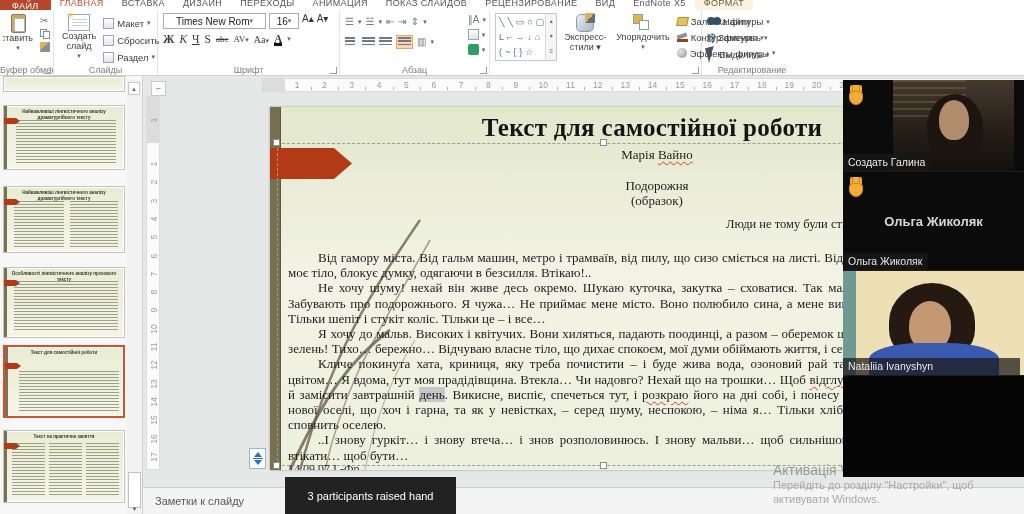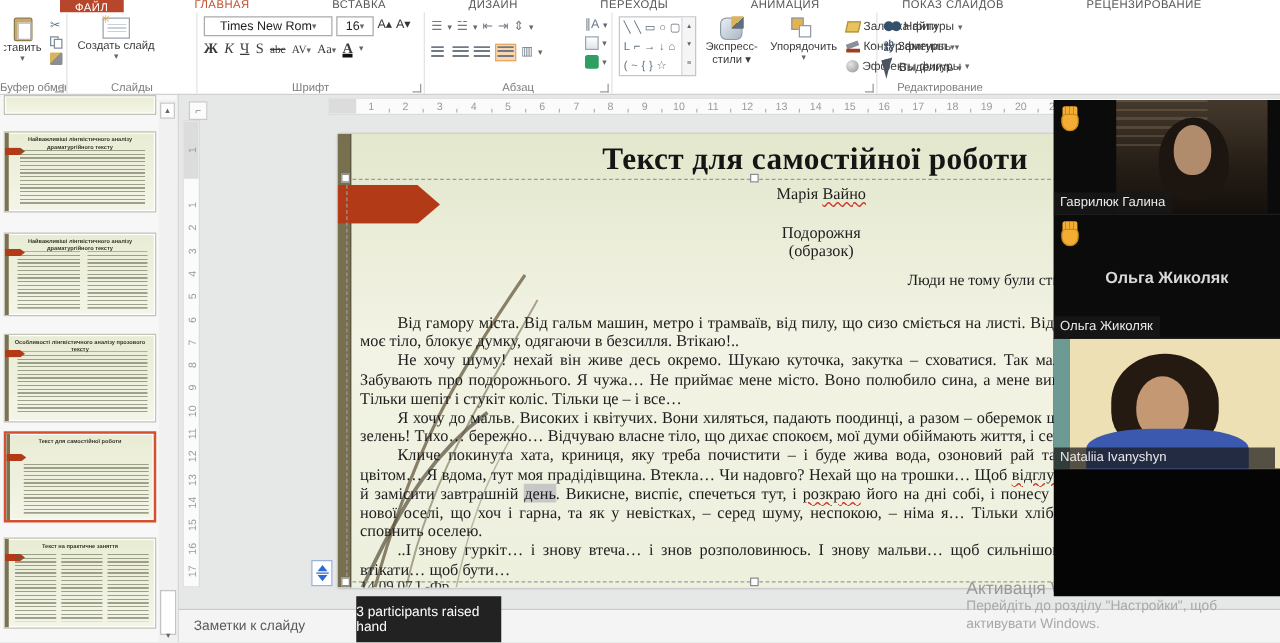--- a/index.html
+++ b/index.html
@@ -2,21 +2,21 @@
 <html><head>
 <meta charset="utf-8">
 <style>
   * { margin:0; padding:0; box-sizing:border-box; }
   html,body { width:1024px; height:514px; overflow:hidden; }
   body { position:relative; font-family:"Liberation Sans",sans-serif; background:#e6e7e7; color:#333; }
 
   
   #ribbon { position:absolute; left:0; top:0; width:1024px; height:76px; background:#fff; border-bottom:1px solid #d0d0d0; z-index:3; }
   #tabrow { height:10px; overflow:hidden; display:flex; align-items:flex-start; background:#fff; }
-  #tabrow .tab { display:inline-block; font-size:9px; letter-spacing:.4px; padding:0 9px; margin-top:-3px; line-height:13px; color:#555; white-space:nowrap;margin-left:48px; }
+  #tabrow .tab { display:inline-block; font-size:9px; letter-spacing:.4px; padding:0 9px; margin-top:-3px; line-height:13px; color:#555; white-space:nowrap; }
   #tabrow .tab.file { background:#b7472a; color:#fff; padding:0 12px; margin-top:0; height:10px; line-height:12px; }
   #tabrow .tab.active { color:#c0502f; }
   #tabrow .tab.format { background:#fdf3e2; color:#6a5b3a; }
   #groups { position:absolute; left:0; top:10px; right:0; bottom:0; display:flex; }
   .rgroup { position:relative; height:100%; padding:3px 5px 13px 5px; border-right:1px solid #e4e4e4; }
   .rgroup .glabel { position:absolute; bottom:0; left:0; right:0; text-align:center; font-size:9px; color:#7c7c7c; white-space:nowrap; overflow:hidden; }
   .dl { position:absolute; right:2px; bottom:1px; width:7px; height:7px; border-right:1.5px solid #9a9a9a; border-bottom:1.5px solid #9a9a9a; }
   .bigbtn { display:inline-flex; flex-direction:column; align-items:center; font-size:9px; color:#3c3c3c; text-align:center; line-height:10px; padding:1px 3px; }
   .smallrow { display:flex; align-items:center; gap:3px; font-size:9.5px; color:#3c3c3c; white-space:nowrap; height:16px; }
   .icon-box { display:inline-block; width:11px; height:11px; border:1px solid #9aa4ae; background:linear-gradient(180deg,#fefefe,#dfe6ec); }
@@ -125,21 +125,21 @@
   
   #notesbar { position:absolute; left:143px; right:0; bottom:0; height:27px; background:#f4f4f4; border-top:1px solid #cacaca; display:flex; align-items:center; z-index:1; }
   #notesbar span { margin-left:12px; font-size:11px; color:#595959; }
 
   
   #watermark { position:absolute; left:773px; top:462px; z-index:4; color:#9fa4a8; }
   #watermark .w1 { font-size:14px; color:#97999b; }
   #watermark .w2 { font-size:11px; line-height:14px; color:#a8a8a8; }
 
   
-  #tooltip { position:absolute; left:285px; top:477px; width:116px; height:37px; background:#222; color:#fff; font-size:11px; display:flex; align-items:center; justify-content:center; z-index:30; }
+  #tooltip { position:absolute; left:285px; top:477px; width:171px; height:37px; background:#222; color:#fff; font-size:11px; display:flex; align-items:center; justify-content:center; z-index:30;text-align:center; }
 
   
   #videopanel { position:absolute; left:843px; top:80px; width:181px; height:397px; background:#050505; z-index:20; }
   .vtile { position:relative; width:100%; overflow:hidden; background:#0b0b0b; border-bottom:1px solid #1c1c1c; }
   .feed { position:absolute; top:0; bottom:0; }
   .v-dark .feed { left:50px; right:10px; background:linear-gradient(180deg,#45392c,#241d16 60%,#15100c); }
   .v-dark .feed:before { content:""; position:absolute; left:0; top:0; right:40%; height:45%; background:repeating-linear-gradient(180deg,rgba(150,130,105,.30) 0 2px,transparent 2px 7px); }
   .v-bright .feed { left:52px; right:24px; background:#b6b1a8; }
   .v-bright .feed .win { position:absolute; right:6px; top:4px; width:52px; height:58px; background:#f4f2ee; border:2px solid #d8d4cc; }
   .v-bright .feed .win:before { content:""; position:absolute; left:2px; top:0; width:18px; height:100%; background:repeating-linear-gradient(90deg,#dcd8d0 0 2px,#f7f5f1 2px 5px); }
@@ -195,20 +195,36 @@
       <div class="glabel">Буфер обмена</div>
       <span class="dl"></span>
     </div>
 
     <div class="rgroup" id="g-slides">
       <div style="display:flex; gap:4px;">
         <div class="bigbtn">
           <span class="newslide-ic"></span>
           <span>Создать слайд</span>
           <span class="caret">▾</span>
+        </div>
+        <div style="display:flex; flex-direction:column; gap:1px; padding-top:2px;">
+          <div class="smallrow">
+              <span class="icon-box"></span>
+              <span>Макет</span>
+              <span class="caret">▾</span>
+            </div>
+          <div class="smallrow">
+              <span class="icon-box"></span>
+              <span>Сбросить</span>
+            </div>
+          <div class="smallrow">
+              <span class="icon-box"></span>
+              <span>Раздел</span>
+              <span class="caret">▾</span>
+            </div>
         </div>
       </div>
       <div class="glabel">Слайды</div>
     </div>
 
     <div class="rgroup" id="g-font">
       <div style="display:flex; gap:3px;">
         <span class="combo" style="width:103px;">
             <span>Times New Rom</span>
             <span class="caret">▾</span>
@@ -533,21 +549,21 @@
     <div class="vtile v-dark" style="height: 92px;">
       <div class="feed">
         <span class="hair" style="left:34px; top:14px; width:56px; height:66px; background:#1d1610;"></span>
         <span class="head" style="left:46px; top:20px; width:30px; height:40px; background:#b08c6d;"></span>
       </div>
       <div class="hand">
         <span class="fingers"></span>
         <span class="palm"></span>
       </div>
       <div class="vname">
-        <span>Гаврилюк Галина</span>
+        <span>Создать Галина</span>
       </div>
     </div>
     <div class="vtile v-off" style="height: 99px;">
       <div class="vcenter">Ольга Жиколяк</div>
       <div class="hand">
         <span class="fingers"></span>
         <span class="palm"></span>
       </div>
       <div class="vname">
         <span>Ольга Жиколяк</span>

